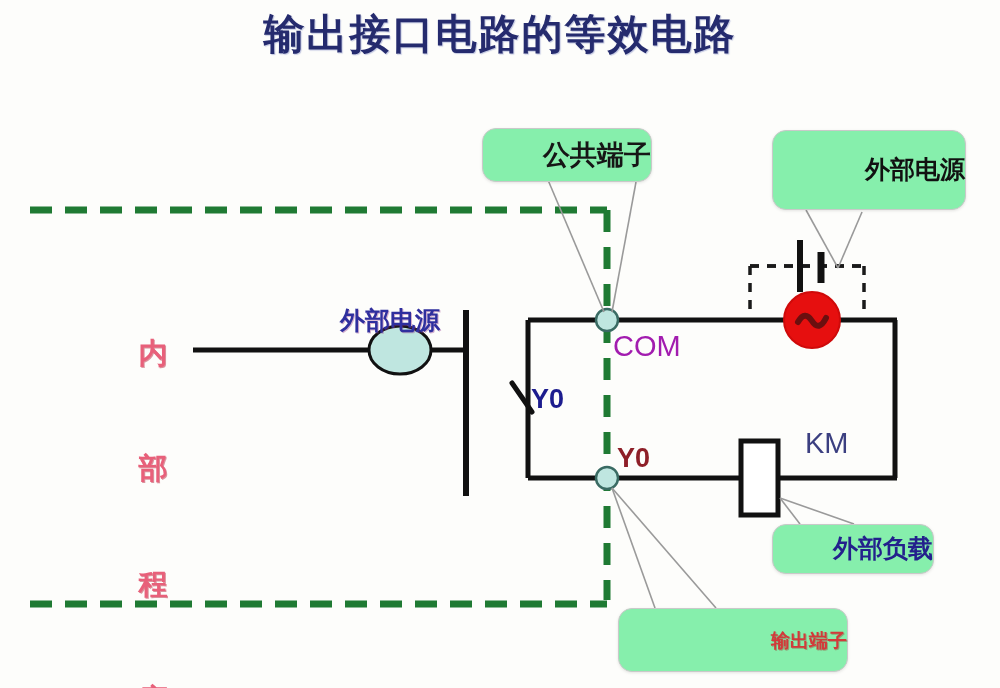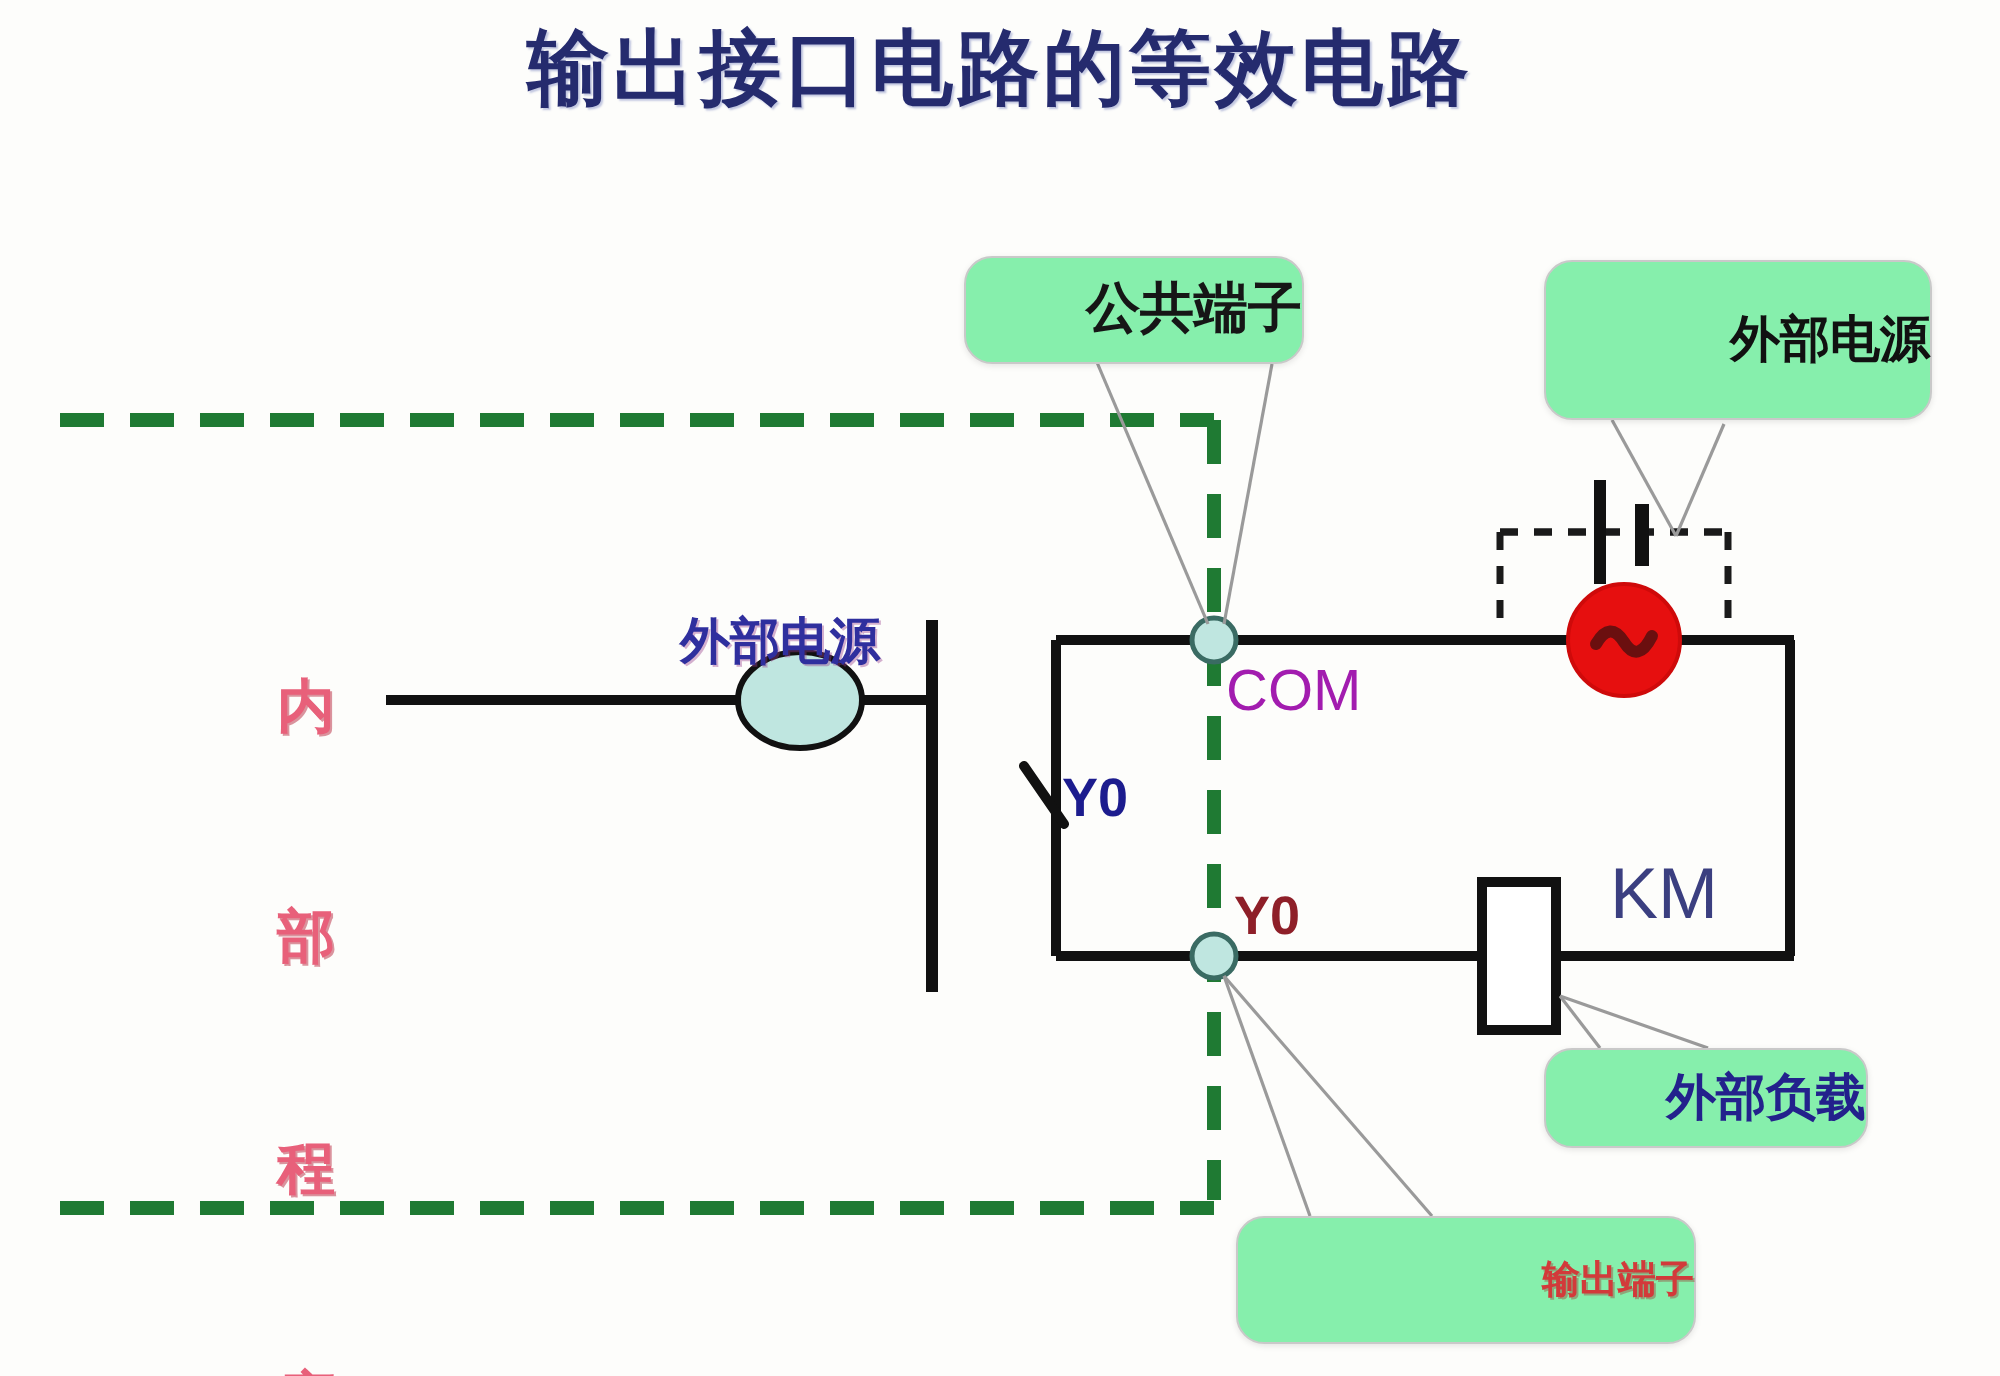--- a/index.html
+++ b/index.html
@@ -98,21 +98,21 @@
     left: 617px;
     top: 443px;
     font-size: 27px;
     font-weight: bold;
     color: #8e1f28;
     font-family: "Liberation Sans", sans-serif;
   }
   .lbl-km {
     left: 805px;
     top: 427px;
-    font-size: 36px;
+    font-size: 29px;
     font-weight: normal;
     color: #3b3f80;
     font-family: "Liberation Sans", sans-serif;
   }
 
   
   .callout {
     position: absolute;
     background: #86efac;
     border: 1.4px solid #c9c9c9;

